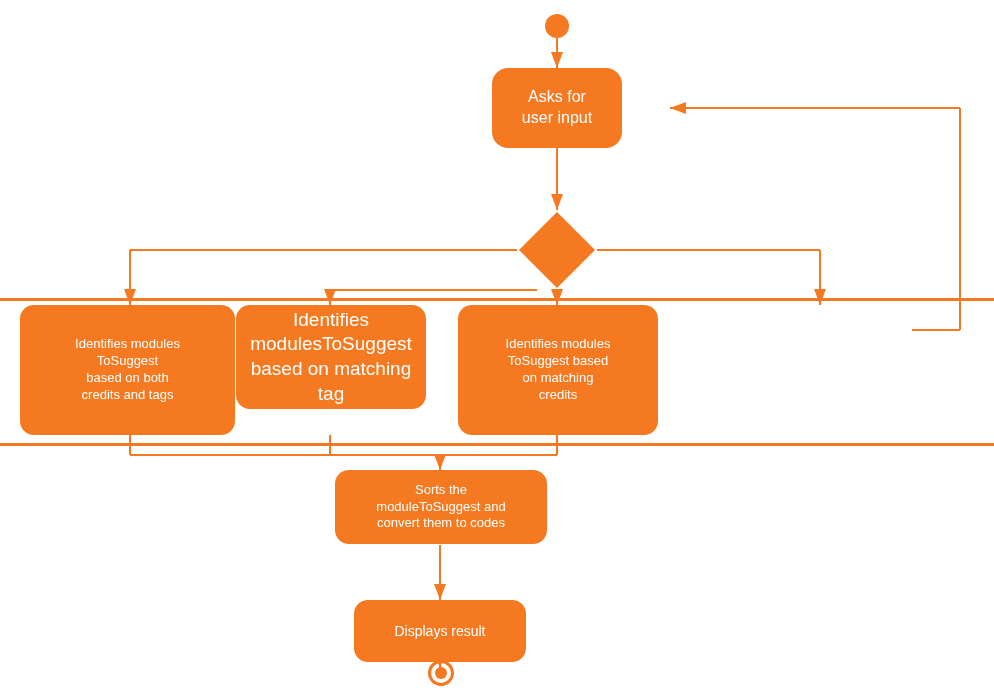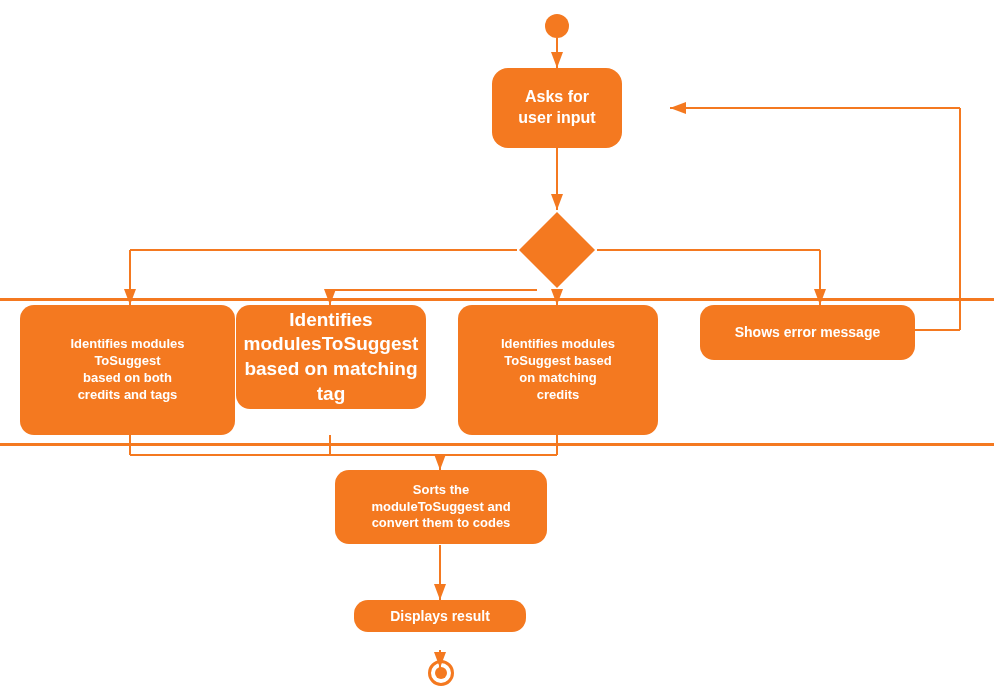--- a/index.html
+++ b/index.html
@@ -20,21 +20,21 @@
       top: 0; left: 0;
       width: 994px;
       height: 695px;
       pointer-events: none;
     }
     .node {
       position: absolute;
       background: #f47920;
       color: #fff;
       text-align: center;
-      font-weight: bold;
+      font-weight: normal;
       display: flex;
       align-items: center;
       justify-content: center;
       font-size: 14px;
       line-height: 1.3;
     }
     .node-rounded {
       border-radius: 14px;
     }
     .node-circle-filled {
@@ -141,31 +141,28 @@
 tag</span>
   </div>
 
   <div class="node node-rounded" style="left: 458px; top: 305px; width: 200px; height: 130px; font-size: 13px;">
     <span style="white-space: pre-line;">Identifies modules
 ToSuggest based
 on matching
 credits</span>
   </div>
 
-  <div class="node node-rounded" style="left: 700px; top: 305px; width: 215px; height: 55px; font-size: 14px;">
-    <span>Shows error message</span>
-  </div>
 
   <div class="node node-rounded" style="left: 335px; top: 470px; width: 212px; height: 74px; font-size: 13px;">
     <span style="white-space: pre-line;">Sorts the
 moduleToSuggest and
 convert them to codes</span>
   </div>
 
-  <div class="node node-rounded" style="left: 354px; top: 600px; width: 172px; height: 32px; font-size: 14px;">
+  <div class="node node-rounded" style="left: 354px; top: 600px; width: 172px; height: 62px; font-size: 14px;">
     <span>Displays result</span>
   </div>
 
   <div style="position:absolute; left: 428px; top: 660px; width: 26px; height: 26px; border-radius: 50%; border: 3px solid #f47920; background: transparent; display: flex; align-items: center; justify-content: center;">
     <div style="width: 12px; height: 12px; border-radius: 50%; background: #f47920;"></div>
   </div>
 
 </div>
 
 </body></html>

